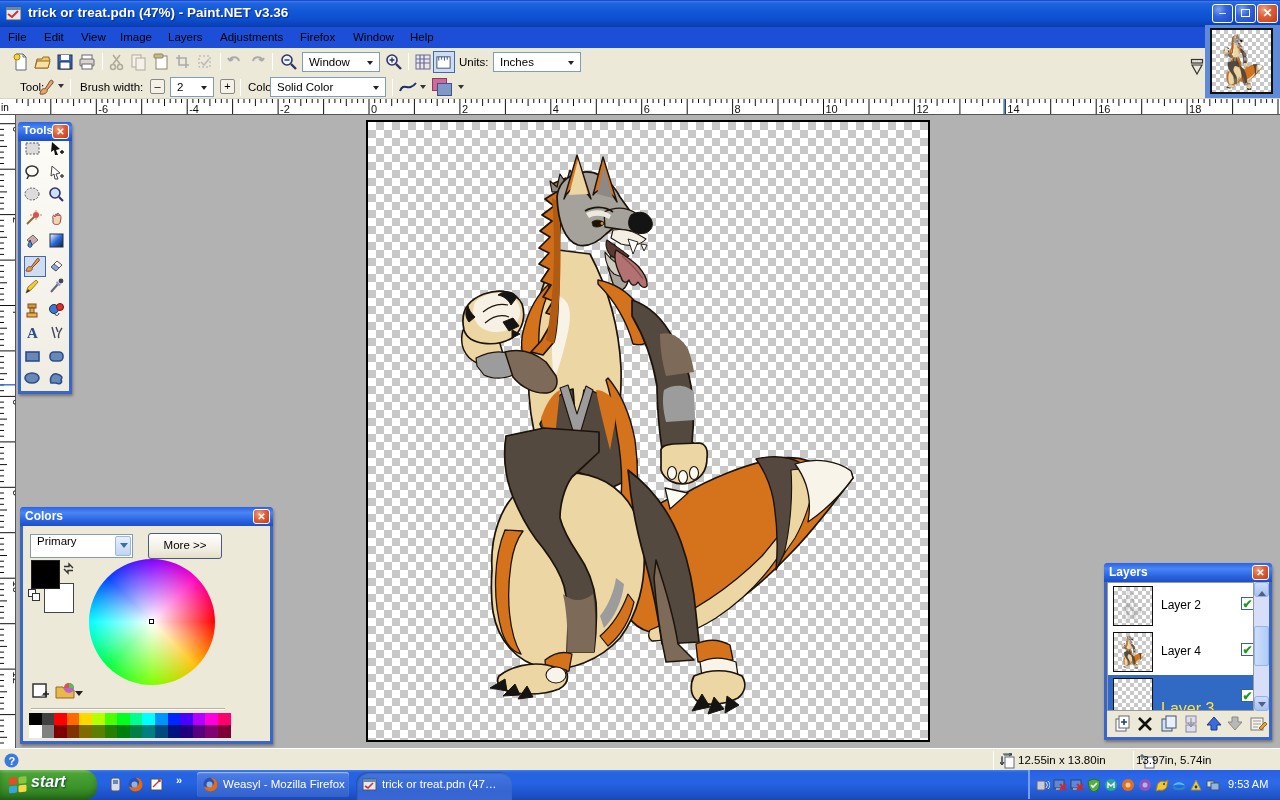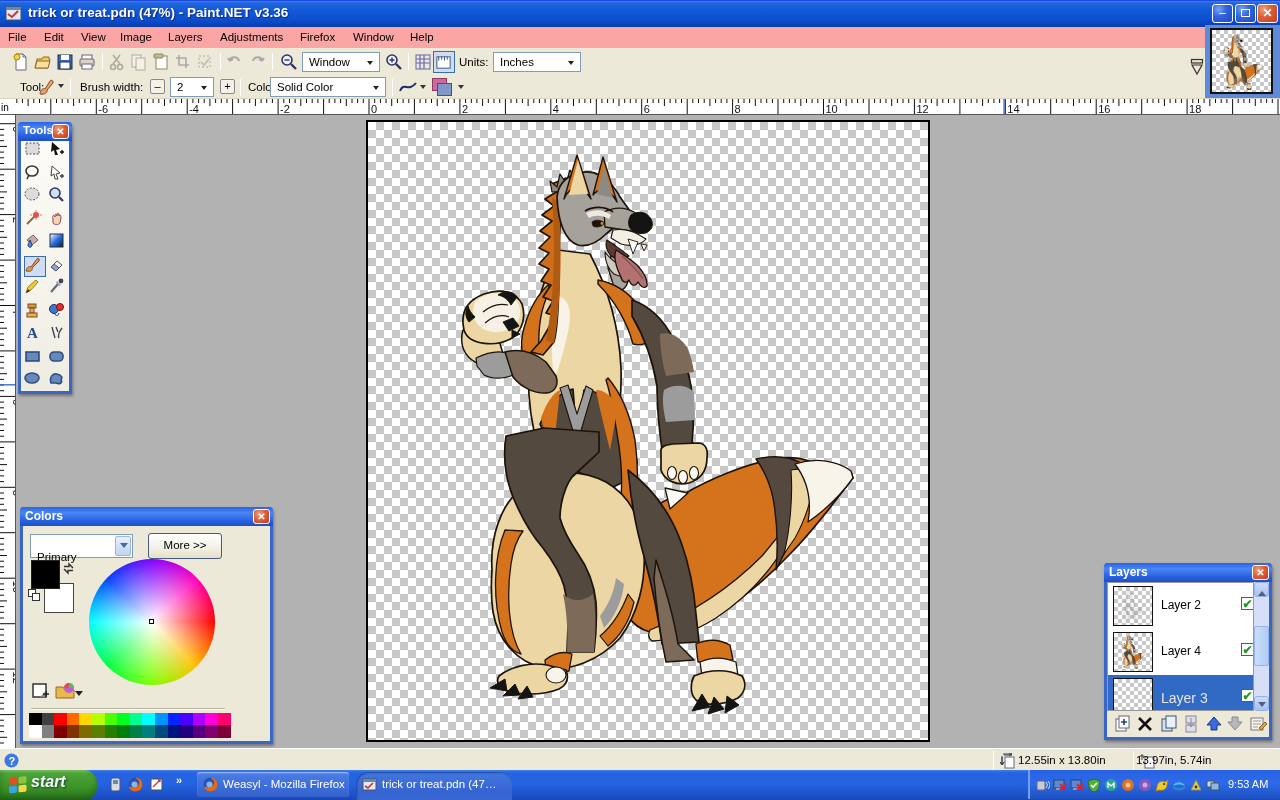--- a/index.html
+++ b/index.html
@@ -2,21 +2,21 @@
 <html><head><meta charset="utf-8"><style>
 *{margin:0;padding:0;box-sizing:border-box}
 html,body{width:1280px;height:800px;overflow:hidden;font-family:"Liberation Sans",sans-serif}
 .abs{position:absolute}
 #root{position:relative;width:1280px;height:800px;background:#b2b2b2}
 #titlebar{left:0;top:0;width:1280px;height:27px;background:linear-gradient(180deg,#0831d9 0,#3b77e4 5%,#2065dc 12%,#1159d8 40%,#0d4fd0 70%,#0a42b9 92%,#0d3ca8 100%)}
 #titletext{left:28px;top:5px;color:#fff;font-weight:bold;font-size:13.5px;text-shadow:1px 1px 1px #0c2a80}
 .capbtn{top:4px;width:21px;height:19px;border-radius:3px;border:1px solid #fff;color:#fff;font-size:12px;text-align:center;line-height:17px}
 .bmin,.bmax{background:radial-gradient(circle at 30% 25%,#7da5f2 0,#3464e0 40%,#1e47c8 100%)}
 .bclose{background:radial-gradient(circle at 30% 25%,#f0a080 0,#dd613a 40%,#c33d16 100%)}
-#menubar{left:0;top:27px;width:1280px;height:22px;background:#fca5a5;border-bottom:1px solid #ece9d8}
+#menubar{left:0;top:27px;width:1280px;height:22px;background:#1d4ed8;border-bottom:1px solid #ece9d8}
 .menuitem{position:absolute;top:4px;font-size:11.5px;color:#000}
 .tb{left:0;width:1280px;background:#ece9d8}
 #toolbar1{top:49px;height:26px}
 #toolbar2{top:75px;height:24px;border-bottom:1px solid #d8d4c0}
 .tsep{position:absolute;top:4px;width:1px;height:17px;background:#c9c5b2;border-right:1px solid #fff}
 .tlabel{position:absolute;font-size:11.5px;color:#000}
 .combo{position:absolute;background:#fff;border:1px solid #7f9db9;font-size:11.5px;color:#000}
 .combo .ar{position:absolute;right:1px;top:1px;bottom:1px;width:16px;background:linear-gradient(180deg,#e8f0fb,#c0d4f2);border:1px solid #9cb8e0;border-radius:2px}
 .combo .ar:after{content:"";position:absolute;left:4px;top:6px;border:4px solid transparent;border-top:5px solid #3a6ea5}
 .combo.flat .ar{background:none;border:none}
@@ -706,21 +706,21 @@
       <svg class="abs" style="left:2px;top:244px" width="19" height="19" viewBox="0 0 19 19">
         <ellipse cx="9" cy="9" rx="7" ry="5" fill="#6888b8" stroke="#2b4d8c" stroke-width="1.6"></ellipse>
       </svg>
       <svg class="abs" style="left:26px;top:244px" width="19" height="19" viewBox="0 0 19 19">
         <path d="M4 14 C2 8 6 4 10 5 C15 6 16 9 14 11 C16 13 13 16 9 14 Z" fill="#6888b8" stroke="#2b4d8c" stroke-width="1.6"></path>
       </svg>
     </div>
 <div class="palette" style="left:20px;top:507px;width:253px;height:237px;background:#ece9d8">
       <div class="ptitle">Colors</div>
       <div class="pclose">✕</div>
-      <div class="combo" style="left:7px;top:24px;width:103px;height:24px;padding:16px 0 0 6px">Primary<span class="ar"></span></div>
+      <div class="combo" style="left:7px;top:24px;width:103px;height:24px;padding:0 0 0 6px">Primary<span class="ar"></span></div>
       <div class="abs" style="left:125px;top:23px;width:74px;height:26px;border:1px solid #4a5a80;border-radius:3px;background:linear-gradient(180deg,#fefefe,#f2f0e4 60%,#e2dfc8);font-size:11.5px;text-align:center;padding-top:5px">More &gt;&gt;</div>
       <div class="abs" style="left:21px;top:73px;width:30px;height:30px;background:#fff;border:1.5px solid #444"></div>
       <div class="abs" style="left:8px;top:50px;width:29px;height:29px;background:#000;border:1.5px solid #222"></div>
       <svg class="abs" style="left:39px;top:52px" width="13" height="13">
         <path d="M2 4.5 L7 4.5 L7 2 L11 6" fill="none" stroke="#333" stroke-width="1.4"></path>
         <path d="M11 8.5 L6 8.5 L6 11 L2 7" fill="none" stroke="#333" stroke-width="1.4"></path>
       </svg>
       <div class="abs" style="left:5px;top:79px;width:8px;height:8px;background:#fff;border:1.5px solid #333"></div>
       <div class="abs" style="left:9px;top:83px;width:8px;height:8px;background:#fff;border:1.5px solid #333"></div>
       <div class="abs" style="left:66px;top:49px;width:126px;height:126px;border-radius:50%;background:radial-gradient(circle closest-side,rgba(255,255,255,1) 0%,rgba(255,255,255,0) 100%),conic-gradient(from 0deg,hsl(270,100%,50%),hsl(315,100%,50%) 45deg,hsl(360,100%,50%) 90deg,hsl(405,100%,50%) 135deg,hsl(450,100%,50%) 180deg,hsl(495,100%,50%) 225deg,hsl(540,100%,50%) 270deg,hsl(585,100%,50%) 315deg,hsl(630,100%,50%) 360deg)"></div>
@@ -784,21 +784,21 @@
         </div>
         <div class="abs" style="left:0;top:46px;width:147px;height:46px;background:#fff">
           <div class="abs checker" style="left:5px;top:3px;width:40px;height:40px;border:1.6px solid #111;background-size:8px 8px"><svg width="37" height="37">
               <use href="#foxg" transform="translate(-19.6,-6.7) scale(0.059)" stroke-width="8"></use>
             </svg></div>
           <div class="abs" style="left:53px;top:15px;font-size:12px;color:#000">Layer 4</div>
           <div class="abs" style="left:133px;top:14px;width:13px;height:13px;background:#fff;border:1px solid #36648b;color:#1a9c1a;font-weight:bold;font-size:12px;line-height:12px;text-align:center">✔</div>
         </div>
         <div class="abs" style="left:0;top:92px;width:147px;height:46px;background:#316ac5">
           <div class="abs checker" style="left:5px;top:3px;width:40px;height:40px;border:1.6px solid #111;background-size:8px 8px"></div>
-          <div class="abs" style="left:53px;top:15px;font-size:14px;color:#e5e5e5">Layer 3</div>
+          <div class="abs" style="left:53px;top:25px;font-size:16px;color:#fde047">Layer 3</div>
           <div class="abs" style="left:133px;top:14px;width:13px;height:13px;background:#fff;border:1px solid #36648b;color:#1a9c1a;font-weight:bold;font-size:12px;line-height:12px;text-align:center">✔</div>
         </div>
       </div>
       <div class="abs" style="left:147px;top:16px;width:15px;height:129px;background:#d6dff7">
         <div class="abs" style="left:0;top:0px;width:15px;height:15px;background:linear-gradient(180deg,#cfddfa,#a8c0ee);border:1px solid #8fb0e8;border-radius:3px"></div>
         <div class="abs" style="left:0;top:114px;width:15px;height:15px;background:linear-gradient(180deg,#cfddfa,#a8c0ee);border:1px solid #8fb0e8;border-radius:3px"></div>
         <div class="abs" style="left:3.5px;top:4.5px;border:4px solid transparent;border-bottom:5px solid #4d6185"></div>
         <div class="abs" style="left:3.5px;top:119.5px;border:4px solid transparent;border-top:5px solid #4d6185"></div>
         <div class="abs" style="left:0;top:44px;width:15px;height:40px;background:linear-gradient(90deg,#cddefc,#b0ccf5);border:1px solid #94b4ea;border-radius:2px"></div>
       </div>

